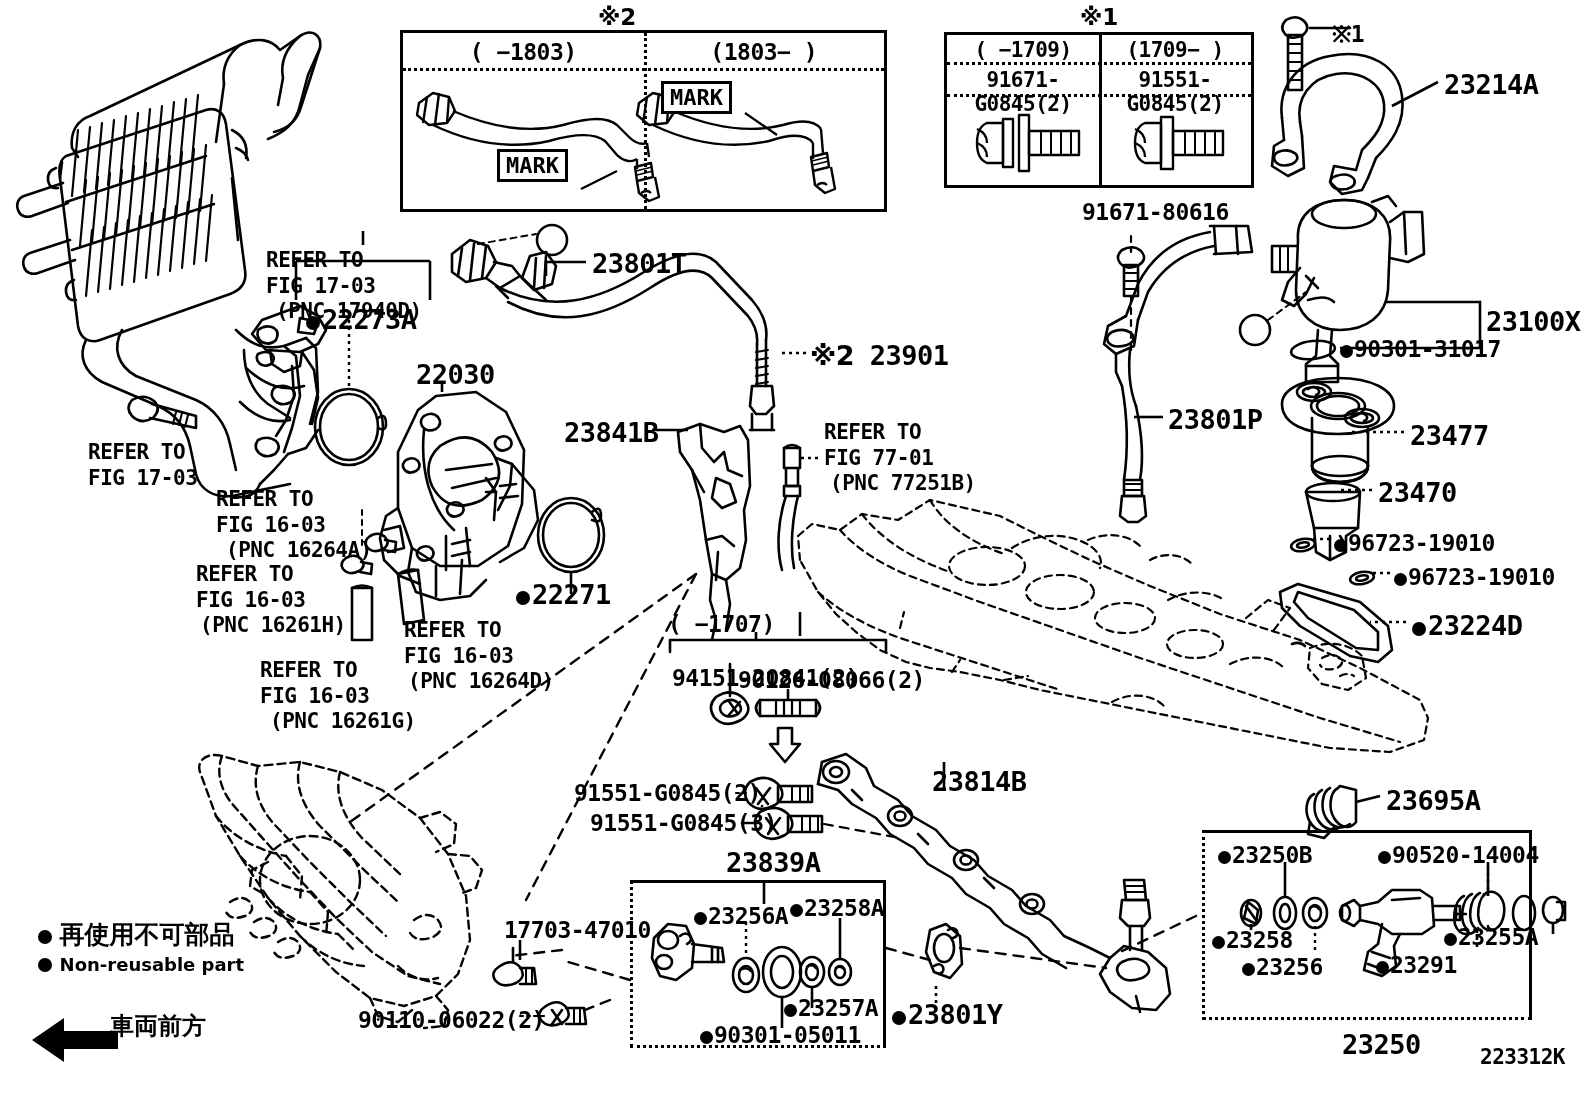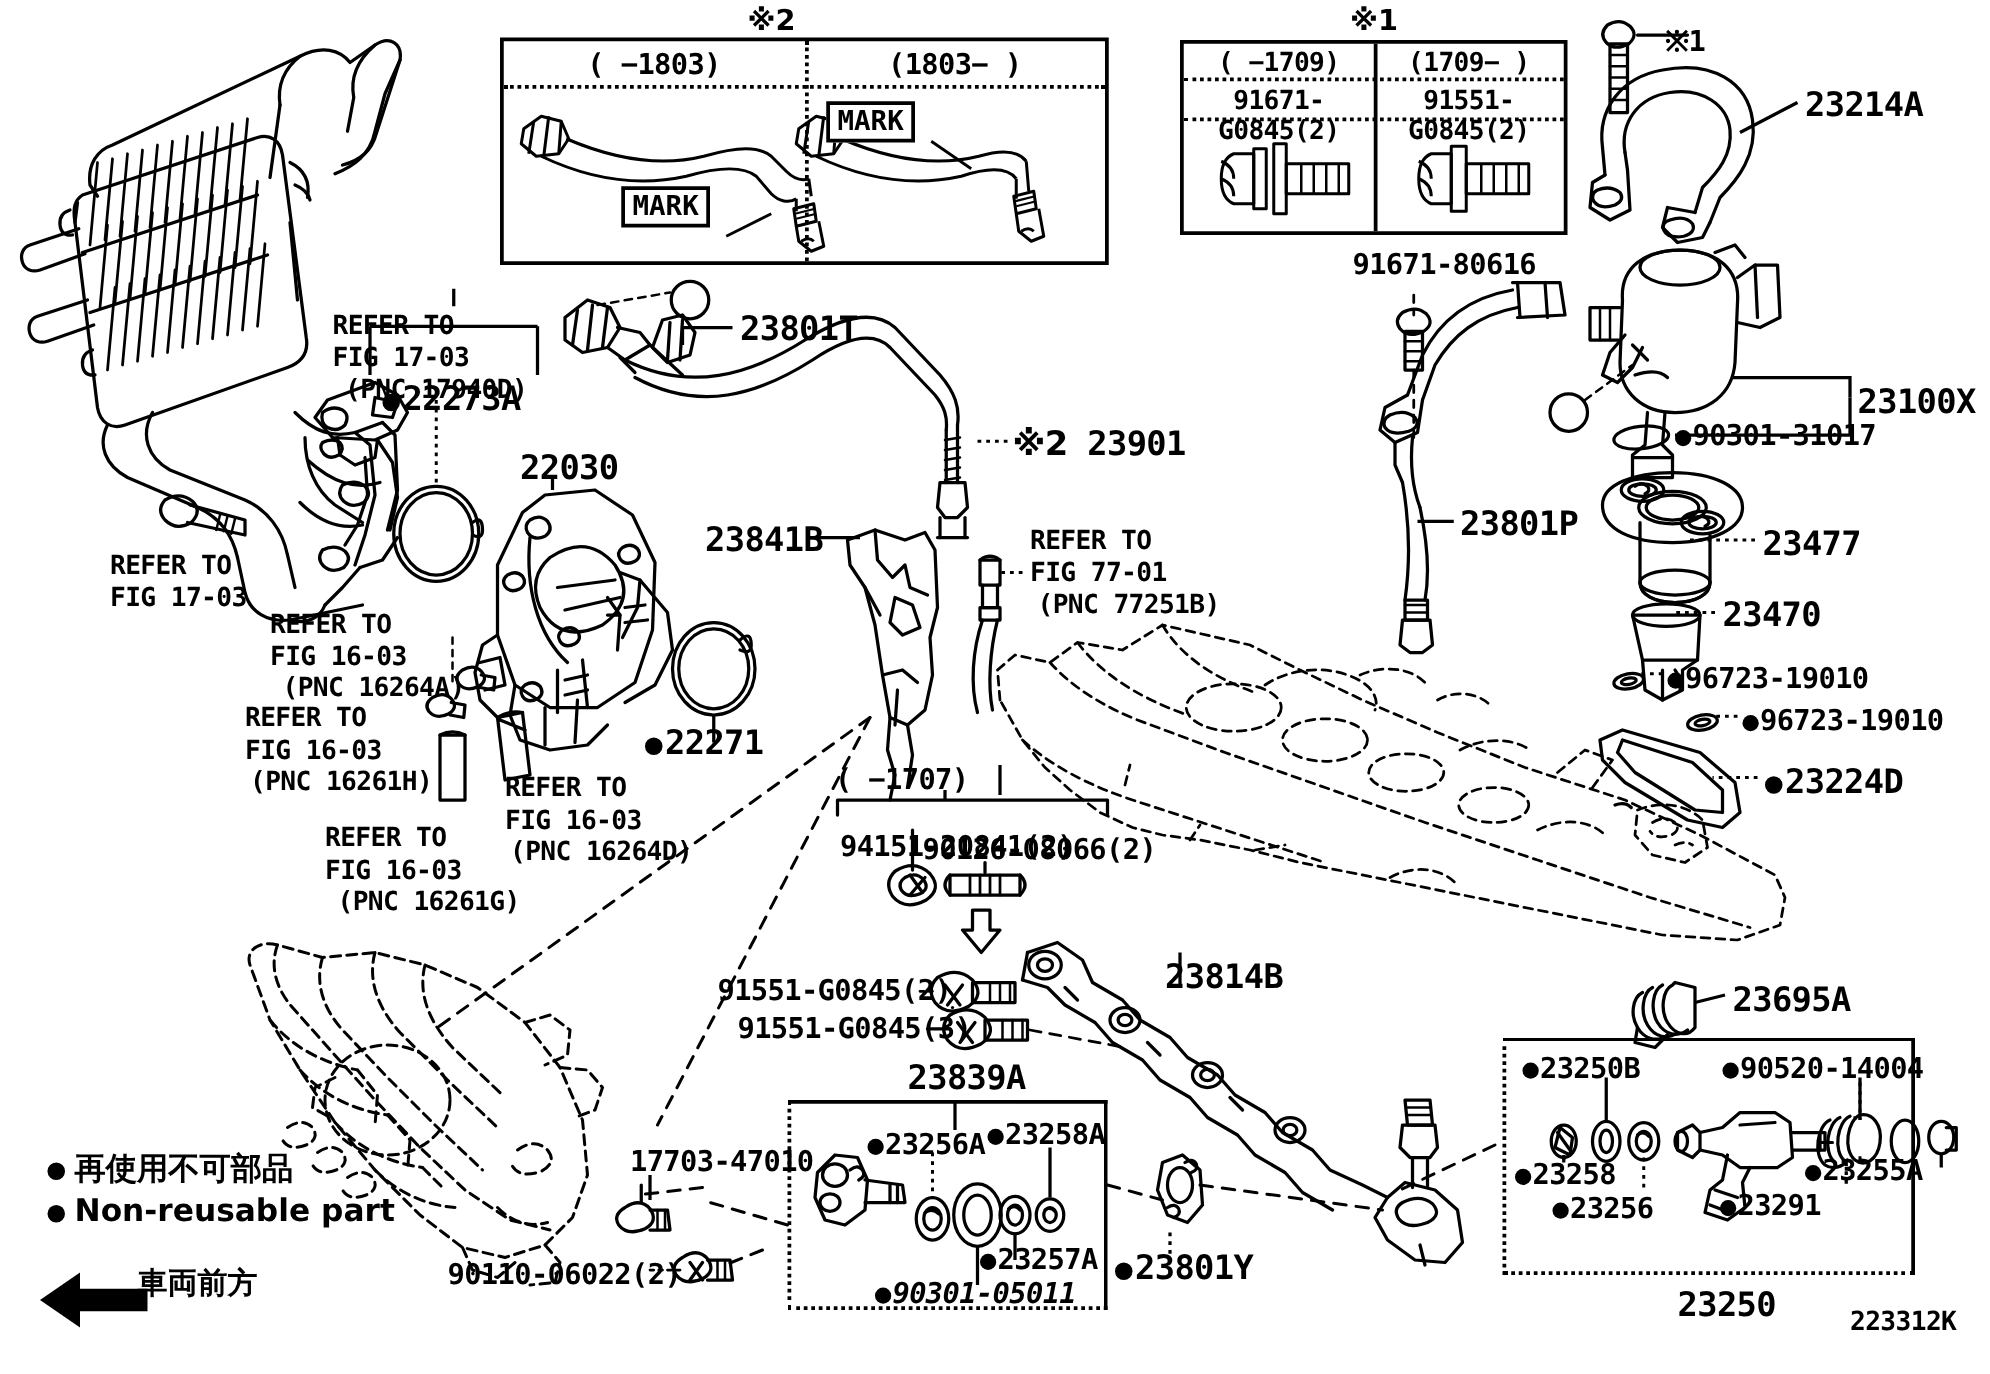--- a/index.html
+++ b/index.html
@@ -755,21 +755,21 @@
 <div style="position:absolute;left:630px;top:880px;width:256px;height:168px;border:3px solid #000;box-sizing:border-box;border-bottom-style:dotted;border-left-style:dotted;"></div>
 <div class="lbl l24" style="left:694px;top:904px;">
   <span class="dot-s"></span><span>23256A</span>
 </div>
 <div class="lbl l24" style="left:790px;top:896px;">
   <span class="dot-s"></span><span>23258A</span>
 </div>
 <div class="lbl l24" style="left:784px;top:996px;">
   <span class="dot-s"></span><span>23257A</span>
 </div>
-<div class="lbl l24" style="left:700px;top:1023px;font-style:italic;">
+<div class="lbl l24" style="left:700px;top:1023px;">
   <span class="dot-s"></span><span>90301-05011</span>
 </div>
 
 <div style="position:absolute;left:1202px;top:830px;width:330px;height:190px;border:3px solid #000;box-sizing:border-box;border-bottom-style:dotted;border-left-style:dotted;"></div>
 <div class="lbl l28" style="left:1342px;top:1030px;"><span>23250</span></div>
 <div class="lbl l24" style="left:1218px;top:843px;">
   <span class="dot-s"></span><span>23250B</span>
 </div>
 <div class="lbl l24" style="left:1378px;top:843px;">
   <span class="dot-s"></span><span>90520-14004</span>
@@ -853,21 +853,21 @@
     <path d="M1477,930 L1477,950" stroke-width="2.6" stroke-dasharray="3 4"></path>
   </g>
 </svg>
 
 <div class="legend" style="left:38px;top:918px;">
   <span class="dot"></span>
   <span class="jp" style="font-size:25px;">再使用不可部品</span>
 </div>
 <div class="legend" style="left:38px;top:954px;">
   <span class="dot"></span>
-  <span class="jp" style="font-size:25px;">Non-reusable part</span>
+  <span class="jp" style="font-size:18px;">Non-reusable part</span>
 </div>
 <div class="legend" style="left:110px;top:1010px;">
   <span class="jp" style="font-size:24px;">車両前方</span>
 </div>
 <svg style="position:absolute;left:30px;top:1010px;width:92px;height:60px;" viewBox="0 0 92 60">
   <path d="M2,30 L34,8 L34,21 L88,21 L88,39 L34,39 L34,52 Z" fill="#000"></path>
 </svg>
 
 <div class="figcode" style="left:1480px;top:1045px;">223312K</div>
 

